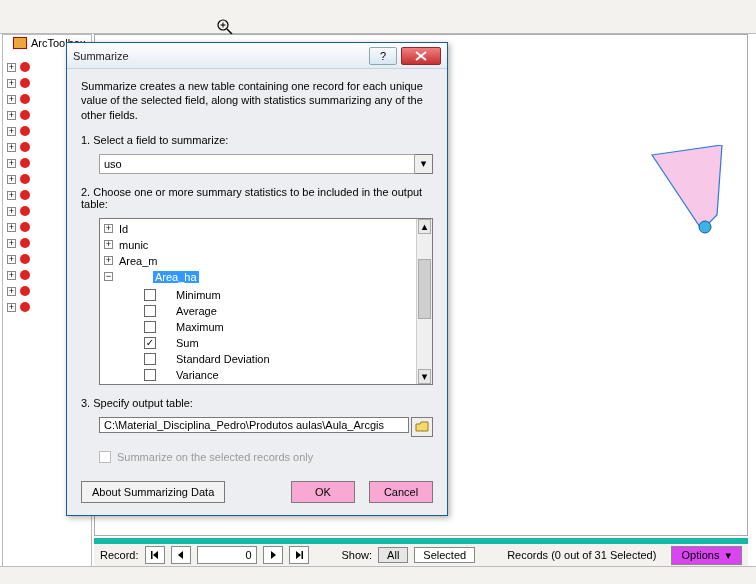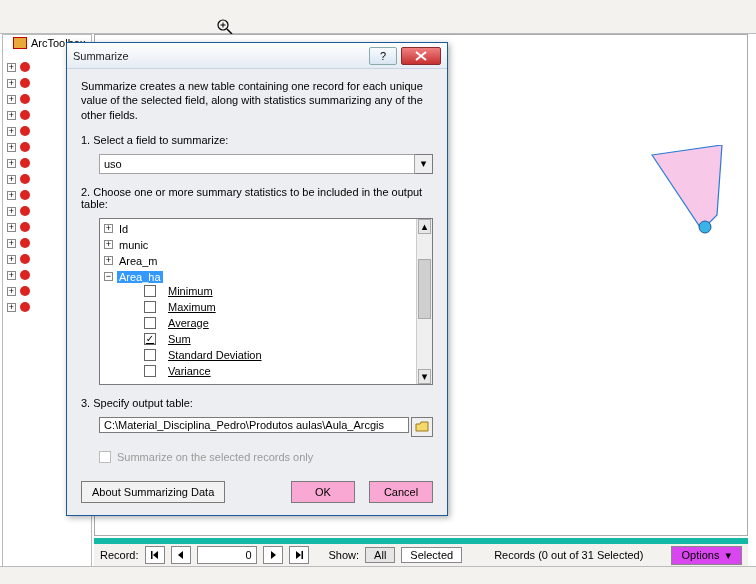--- a/index.html
+++ b/index.html
@@ -52,22 +52,22 @@
 .field-list { border:1px solid #7a7a7a; background:#fff; height:170px; position:relative; display:flex; }
 .field-scroll { flex:1; overflow:auto; padding:2px 4px; }
 .scrollbar-fake { width:16px; background:#efefef; border-left:1px solid #ccc; position:relative; }
 .scrollbar-thumb { position:absolute; top:40px; left:1px; right:1px; height:60px; background:#cfcfcf; border:1px solid #aaa; }
 .scrollbar-arrow { position:absolute; left:1px; right:1px; height:15px; background:#e8e8e8; border:1px solid #aaa; display:flex; align-items:center; justify-content:center; }
 .scrollbar-arrow.up { top:0; }
 .scrollbar-arrow.down { bottom:0; }
 .tree-item { display:flex; align-items:center; gap:4px; height:16px; }
 .tree-exp { width:9px; height:9px; border:1px solid #888; display:inline-flex; align-items:center; justify-content:center; font-size:9px; line-height:1; }
 .tree-label { padding:0 2px; }
-.tree-label.sel { background:#3399ff; color:#fff; }
-.stat-item { display:flex; align-items:flex-start; gap:12px; height:16px; margin-left:40px;text-decoration:underline; }
+.tree-label.sel { background:#3399ff; color:#fff;margin-left:36px; }
+.stat-item { display:flex; align-items:flex-end; gap:20px; height:16px; margin-left:40px; }
 .cb { width:12px; height:12px; border:1px solid #666; background:#fff; display:inline-flex; align-items:center; justify-content:center; font-size:10px; }
 .path-row { display:flex; gap:2px; }
 .path-row input { flex:1; height:16px; border:1px solid #7a7a7a; padding:0 4px; }
 .browse-btn { width:22px; height:20px; border:1px solid #7a7a7a; background:#efefef; display:flex; align-items:center; justify-content:center; cursor:pointer; }
 .disabled-check { display:flex; align-items:center; gap:6px; color:#9a9a9a; margin-left:18px; margin-top:6px; }
 .disabled-check .cb { border-color:#bbb; color:#bbb; }
 .btn-row { display:flex; gap:14px; align-items:center; padding:8px 14px 12px; }
 .dlg-btn { min-width:64px; height:22px; border:1px solid #7a7a7a; background:#f9a8d4; cursor:pointer; padding:0 10px; }
 .link-btn { border:1px solid #7a7a7a; background:#f2f2f2; height:22px; padding:0 10px; cursor:pointer; }
 
@@ -204,21 +204,21 @@
       <svg class="tri" viewBox="0 0 8 8">
         <polygon points="2,0 2,8 7,4" fill="#000"></polygon>
       </svg>
     </div>
   <div class="rec-btn">
       <svg class="tri" viewBox="0 0 8 8">
         <polygon points="1,0 1,8 6,4" fill="#000"></polygon>
         <rect x="6.5" y="0" width="1.5" height="8" fill="#000"></rect>
       </svg>
     </div>
-  <span style="margin-left:14px">Show:</span>
+  <span style="margin-left:27px">Show:</span>
   <button class="show-btn active">All</button>
   <button class="show-btn">Selected</button>
   <span style="margin-left:26px">Records (0 out of 31 Selected)</span>
   <button class="options-btn">
     <span>Options</span>
     <span>▾</span>
   </button>
 </div>
 <div class="bottom-strip"></div>
 
@@ -260,25 +260,25 @@
           <div class="tree-item">
             <span class="tree-exp">−</span>
             <span class="tree-label sel">Area_ha</span>
           </div>
           <div class="stat-item">
             <span class="cb"></span>
             <span>Minimum</span>
           </div>
           <div class="stat-item">
             <span class="cb"></span>
+            <span>Average</span>
+          </div>
+          <div class="stat-item">
+            <span class="cb"></span>
             <span>Maximum</span>
-          </div>
-          <div class="stat-item">
-            <span class="cb"></span>
-            <span>Average</span>
           </div>
           <div class="stat-item">
             <span class="cb">✓</span>
             <span>Sum</span>
           </div>
           <div class="stat-item">
             <span class="cb"></span>
             <span>Standard Deviation</span>
           </div>
           <div class="stat-item">

